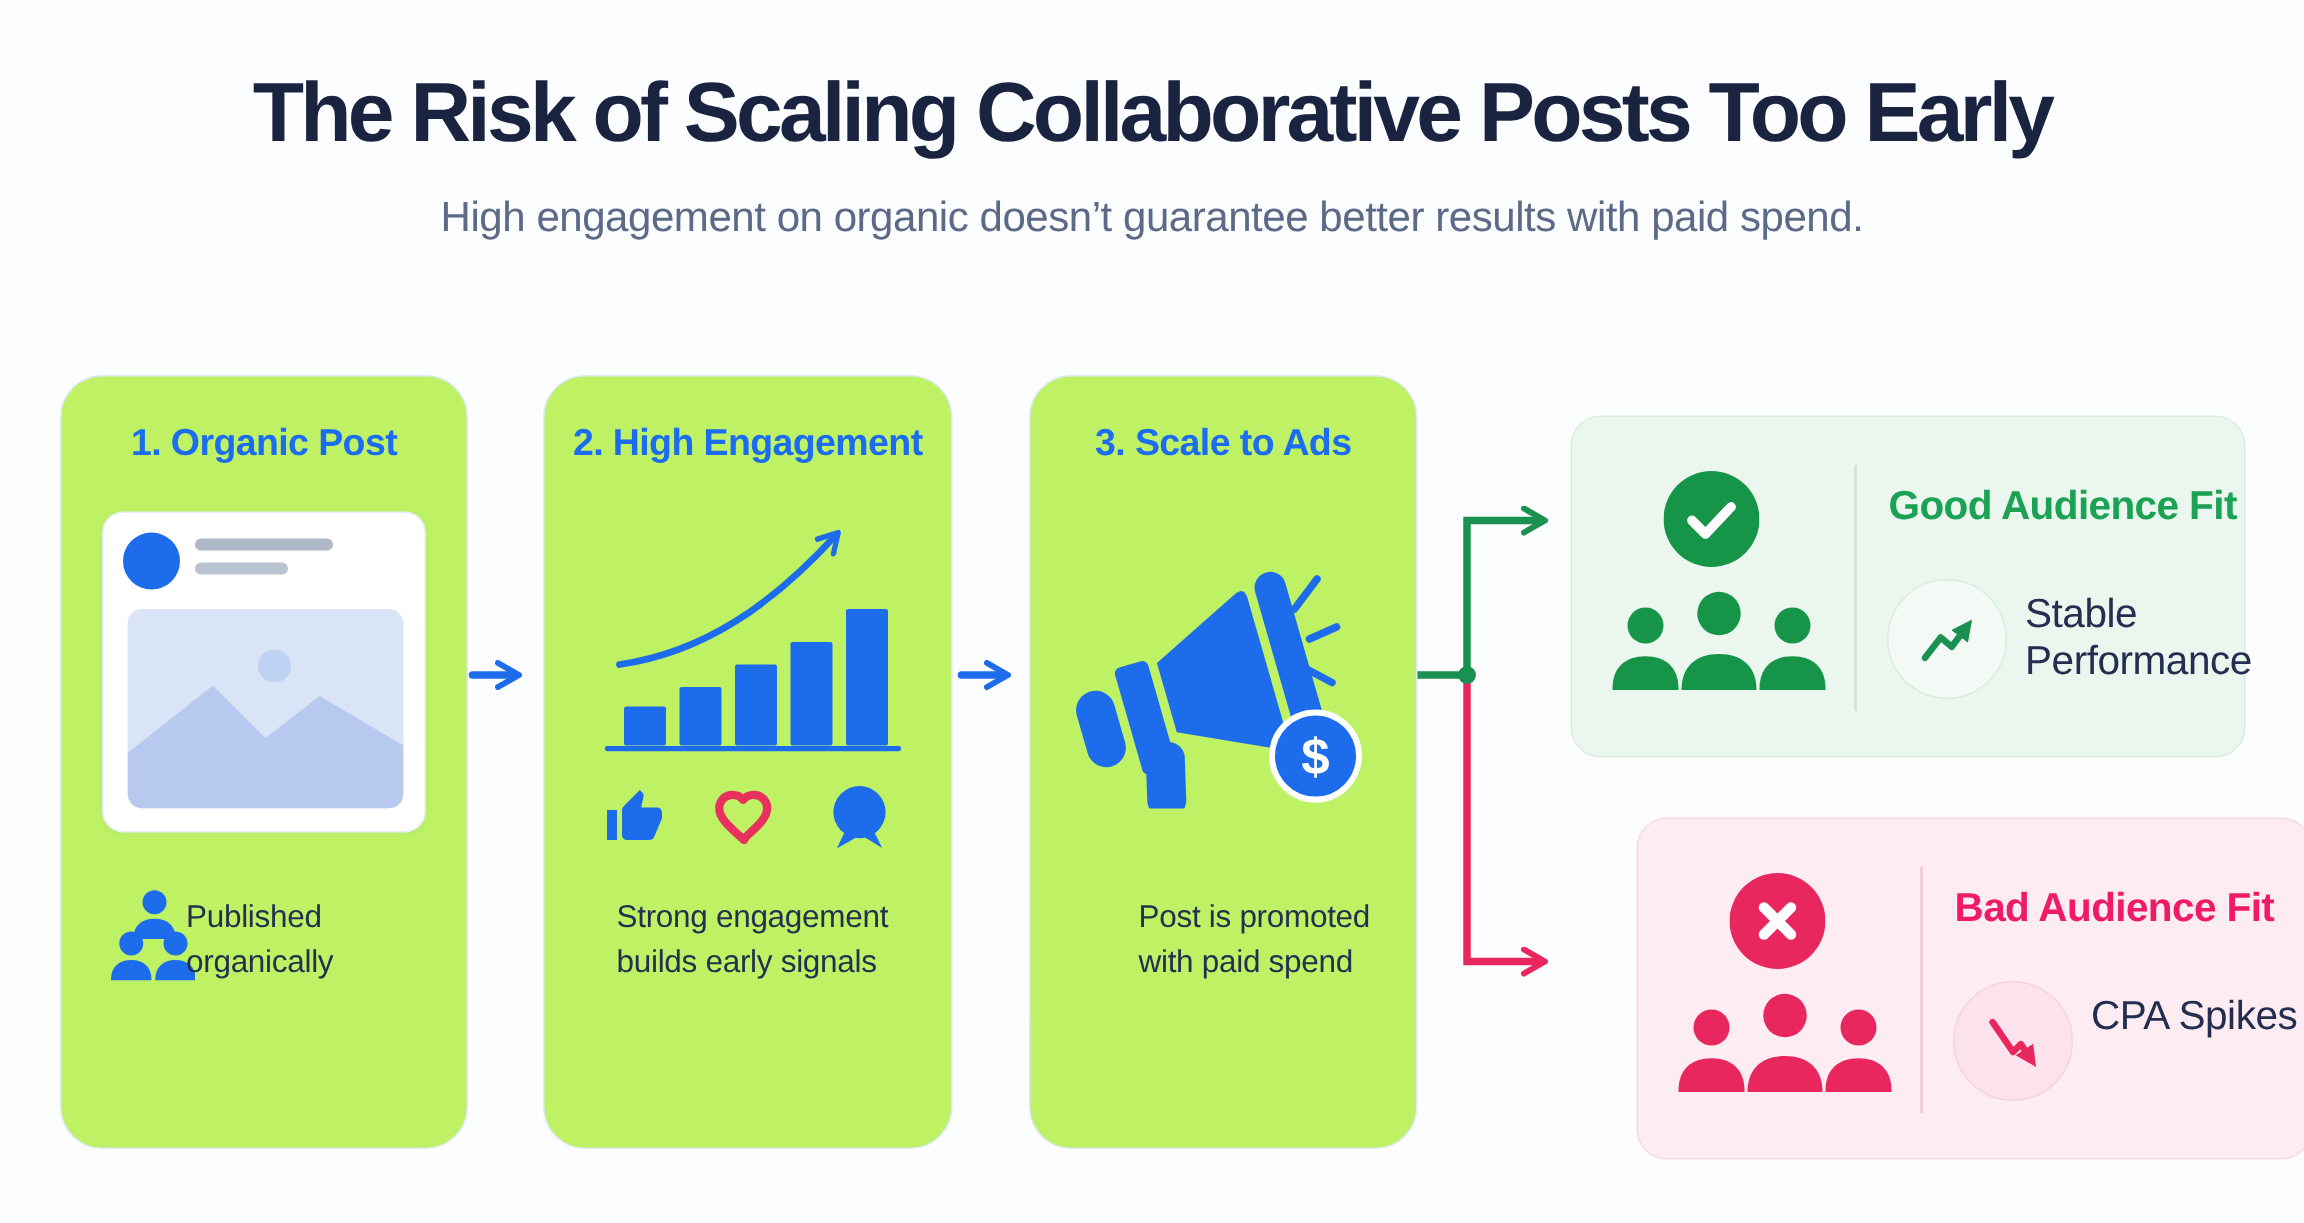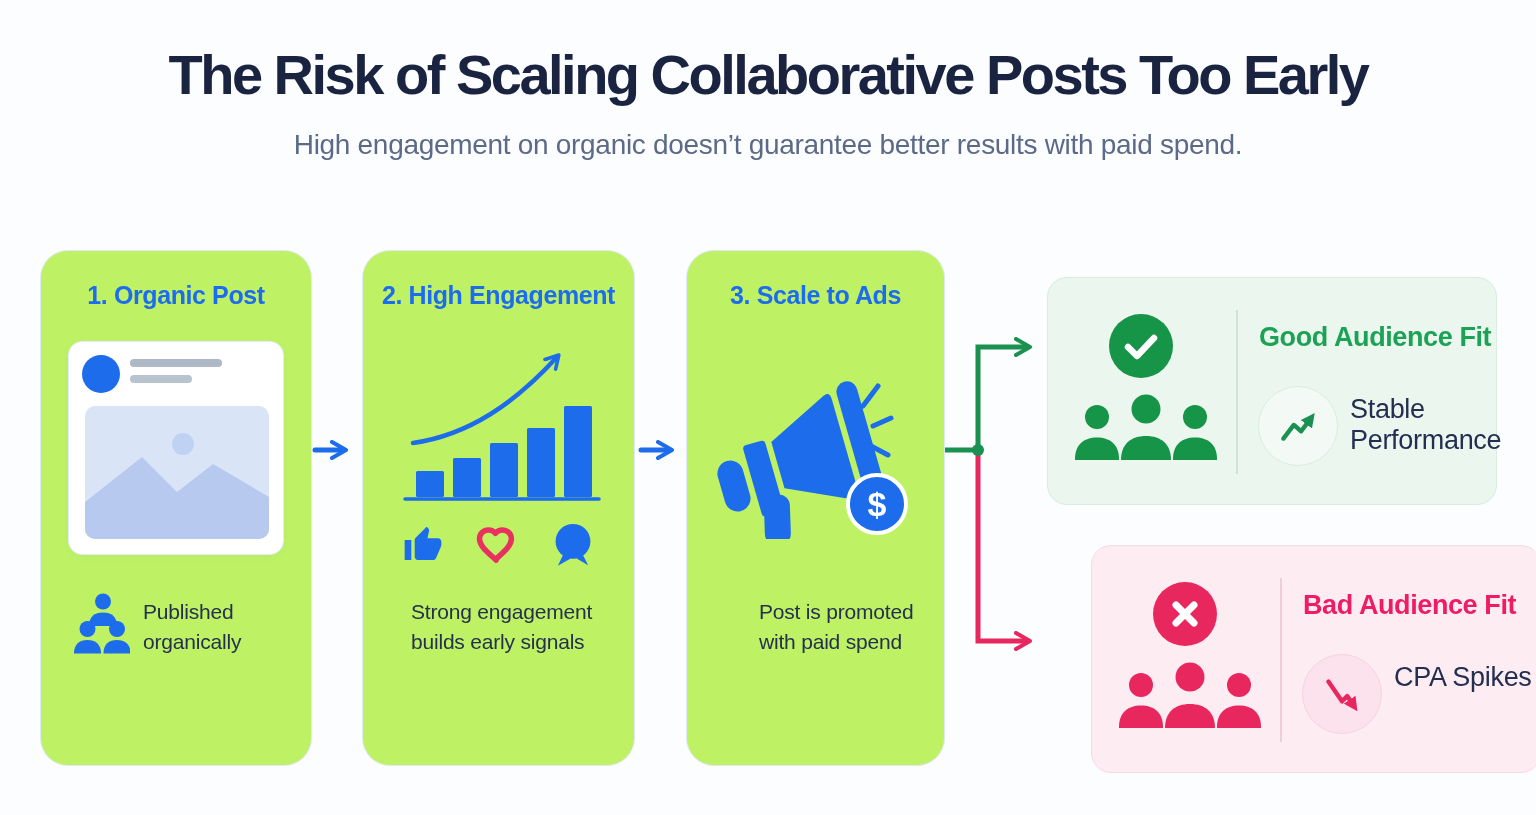--- a/index.html
+++ b/index.html
@@ -73,21 +73,21 @@
     <svg class="abs" style="left:33px; top:341px;" width="56" height="64" viewBox="0 0 56 64">
       <g fill="#1c6ceb">
         <circle cx="29" cy="9.5" r="8"></circle>
         <path d="M15 33.5 c0-8.5 5.5-13 14-13 s14 4.5 14 13 v0.5 H15 Z"></path>
         <circle cx="13.5" cy="37" r="8"></circle>
         <path d="M0 61 c0-8.5 5.5-13 13.5-13 s13.5 4.5 13.5 13 v0.5 H0 Z"></path>
         <circle cx="43" cy="37" r="8"></circle>
         <path d="M29.5 61 c0-8.5 5.5-13 13.5-13 s13.5 4.5 13.5 13 v0.5 h-27 Z"></path>
       </g>
     </svg>
-    <div class="caption" style="left:102px; top:346px; width:135px;">Published organically</div>
+    <div class="caption" style="left:83px; top:346px; width:135px;">Published organically</div>
   </div>
 
   <svg class="abs" style="left:312px; top:435px;" width="46" height="30" viewBox="0 0 46 30">
     <defs>
         <marker id="m-b1" viewBox="0 0 10 10" refX="6.5" refY="5" markerWidth="4" markerHeight="4" orient="auto">
       <path d="M1 1 L8 5 L1 9" fill="none" stroke="#1c6ceb" stroke-width="2" stroke-linecap="round" stroke-linejoin="round"></path>
         </marker>
       </defs>
     <line x1="3" y1="15" x2="31" y2="15" stroke="#1c6ceb" stroke-width="5" stroke-linecap="round" marker-end="url(#m-b1)"></line>
   </svg>

